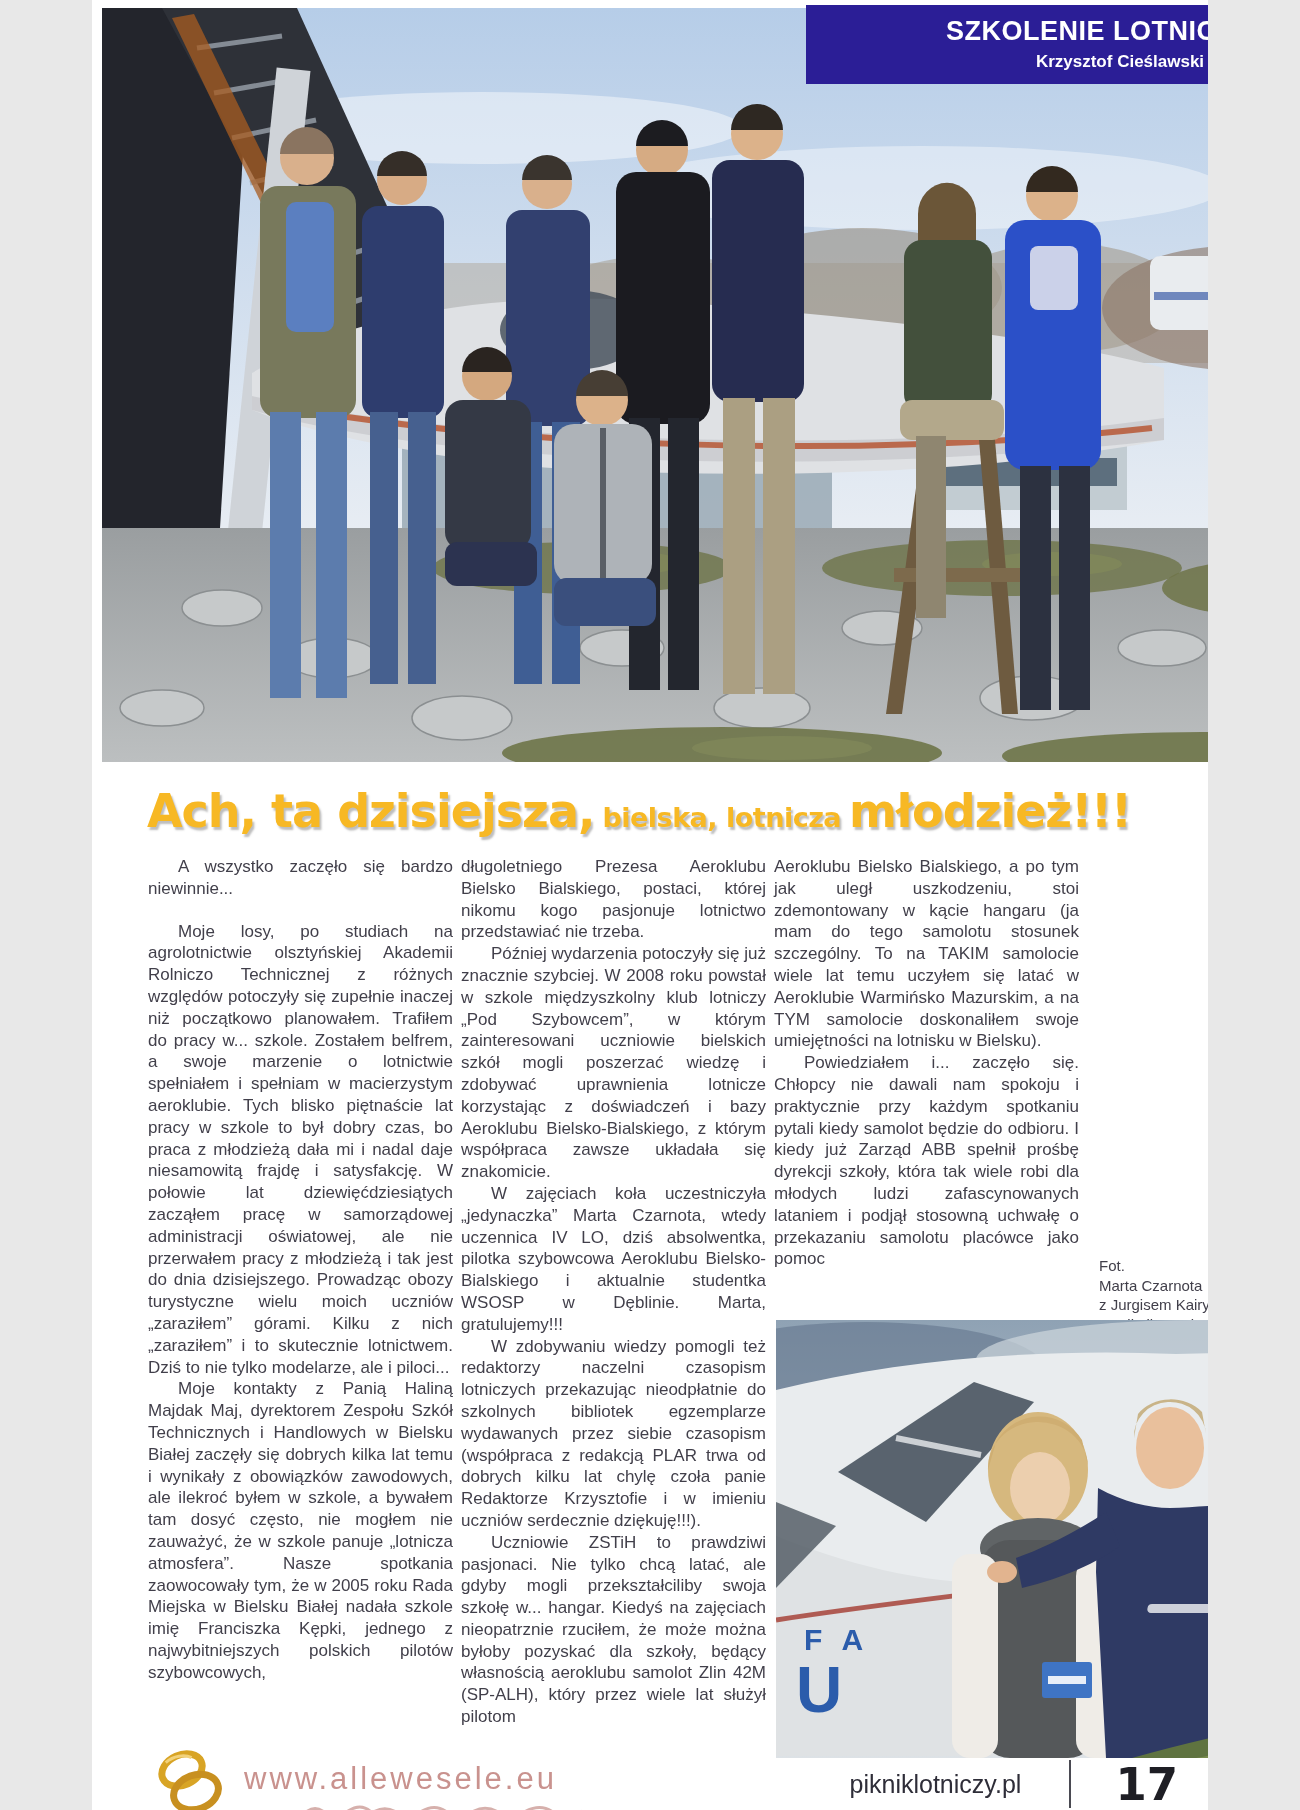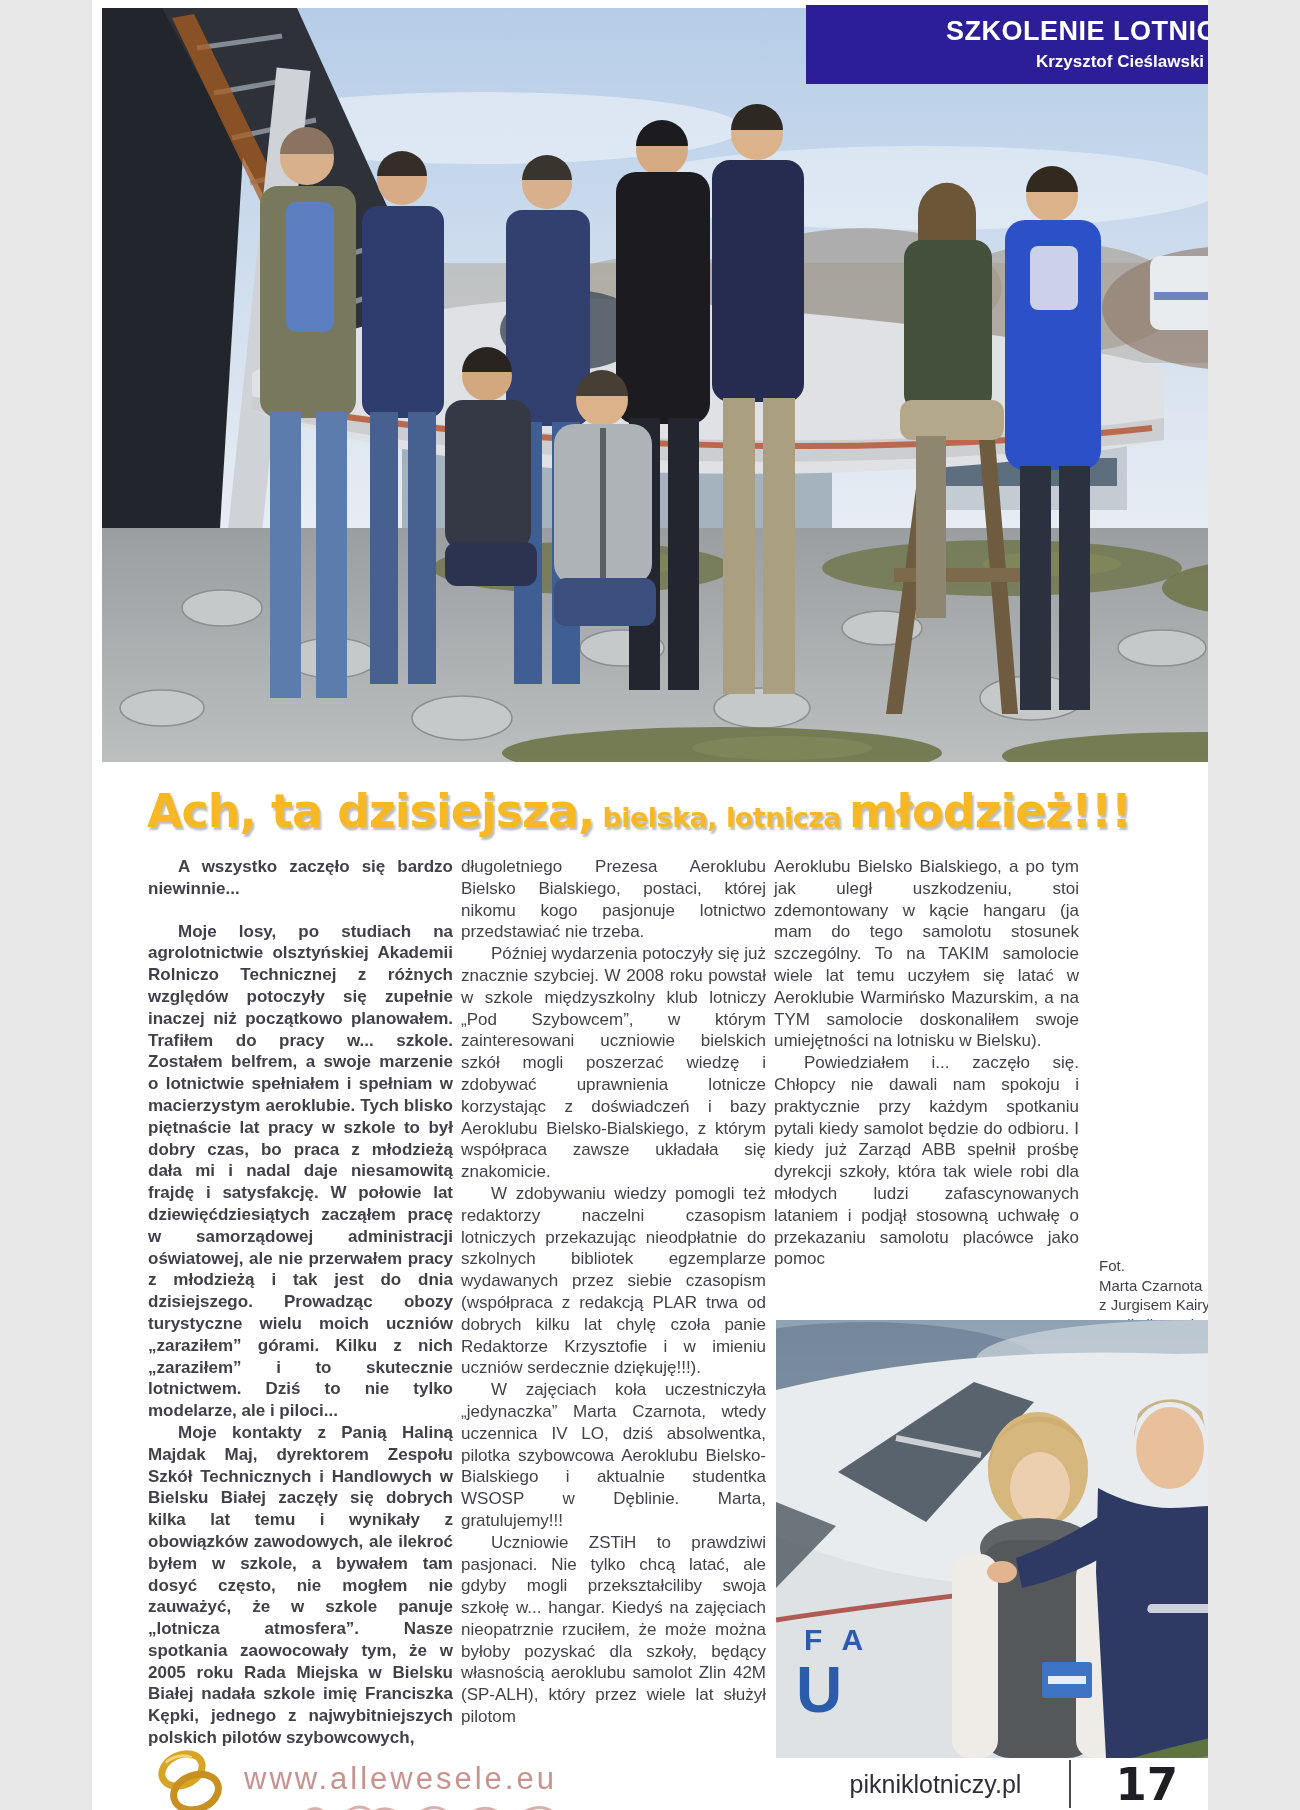--- a/index.html
+++ b/index.html
@@ -28,21 +28,21 @@
   .headline .big{font-size:46px;letter-spacing:-1px;}
   .headline .small{font-size:27px;letter-spacing:-0.5px;}
   
   .col{
     position:absolute;top:856px;width:305px;color:#413f4a;
     font-size:17px;line-height:21.8px;text-align:justify;
   }
   .col p{margin:0;text-indent:30px;}
   .col p.no-indent{text-indent:0;}
   .col p.gap-after{margin-bottom:21px;}
-  .col1{left:56px;font-weight:bold;}
+  .col1{left:56px;}
   .col2{left:369px;}
   .col3{left:682px;}
   
   .photo-caption{
     position:absolute;left:1007px;top:1256px;width:265px;
     color:#413f4a;font-size:15px;line-height:19.5px;
   }
   
   .bottom-photo{position:absolute;left:684px;top:1320px;width:586px;height:438px;overflow:hidden;}
   
@@ -243,22 +243,22 @@
 
   <div class="col col1">
     <p class="gap-after">A wszystko zaczęło się bardzo niewinnie...</p>
     <p>Moje losy, po studiach na agrolotnictwie olsztyńskiej Akademii Rolniczo Technicznej z różnych względów potoczyły się zupełnie inaczej niż początkowo planowałem. Trafiłem do pracy w... szkole. Zostałem belfrem, a swoje marzenie o lotnictwie spełniałem i spełniam w macierzystym aeroklubie. Tych blisko piętnaście lat pracy w szkole to był dobry czas, bo praca z młodzieżą dała mi i nadal daje niesamowitą frajdę i satysfakcję. W połowie lat dziewięćdziesiątych zacząłem pracę w samorządowej administracji oświatowej, ale nie przerwałem pracy z młodzieżą i tak jest do dnia dzisiejszego. Prowadząc obozy turystyczne wielu moich uczniów „zaraziłem” górami. Kilku z nich „zaraziłem” i to skutecznie lotnictwem. Dziś to nie tylko modelarze, ale i piloci...</p>
     <p>Moje kontakty z Panią Haliną Majdak  Maj, dyrektorem Zespołu Szkół Technicznych i Handlowych w Bielsku Białej zaczęły się dobrych kilka lat temu i wynikały z obowiązków zawodowych, ale ilekroć byłem w szkole, a bywałem tam dosyć często, nie mogłem nie zauważyć, że w szkole panuje „lotnicza atmosfera”. Nasze spotkania zaowocowały tym, że w 2005 roku Rada Miejska w Bielsku  Białej nadała szkole imię Franciszka Kępki, jednego z najwybitniejszych polskich pilotów szybowcowych,</p>
   </div>
 
   <div class="col col2">
     <p class="no-indent">długoletniego Prezesa Aeroklubu Bielsko  Bialskiego, postaci, której nikomu kogo pasjonuje lotnictwo przedstawiać nie trzeba.</p>
     <p>Później wydarzenia potoczyły się już znacznie szybciej. W 2008 roku powstał w szkole międzyszkolny klub lotniczy „Pod Szybowcem”, w którym zainteresowani uczniowie bielskich szkół mogli poszerzać wiedzę i zdobywać uprawnienia lotnicze korzystając z doświadczeń i bazy Aeroklubu Bielsko-Bialskiego, z którym współpraca zawsze układała się znakomicie.</p>
+    <p>W zajęciach koła uczestniczyła „jedynaczka” Marta Czarnota, wtedy uczennica IV LO, dziś absolwentka, pilotka szybowcowa Aeroklubu Bielsko-Bialskiego i aktualnie studentka WSOSP w Dęblinie. Marta, gratulujemy!!!</p>
     <p>W zdobywaniu wiedzy pomogli też redaktorzy naczelni czasopism lotniczych przekazując nieodpłatnie do szkolnych bibliotek egzemplarze wydawanych przez siebie czasopism (współpraca z redakcją PLAR trwa od dobrych kilku lat chylę czoła panie Redaktorze Krzysztofie i w imieniu uczniów serdecznie dziękuję!!!).</p>
-    <p>W zajęciach koła uczestniczyła „jedynaczka” Marta Czarnota, wtedy uczennica IV LO, dziś absolwentka, pilotka szybowcowa Aeroklubu Bielsko-Bialskiego i aktualnie studentka WSOSP w Dęblinie. Marta, gratulujemy!!!</p>
     <p>Uczniowie ZSTiH to prawdziwi pasjonaci. Nie tylko chcą latać, ale gdyby mogli przekształciliby swoja szkołę w... hangar. Kiedyś na zajęciach nieopatrznie rzuciłem, że może można byłoby pozyskać dla szkoły, będący własnością aeroklubu samolot Zlin  42M (SP-ALH), który przez wiele lat służył pilotom</p>
   </div>
 
   <div class="col col3">
     <p class="no-indent">Aeroklubu Bielsko  Bialskiego, a po tym jak uległ uszkodzeniu, stoi zdemontowany w kącie hangaru (ja mam do tego samolotu stosunek szczególny. To na TAKIM samolocie wiele lat temu uczyłem się latać w Aeroklubie Warmińsko  Mazurskim, a na TYM samolocie doskonaliłem swoje umiejętności na lotnisku w Bielsku).</p>
     <p>Powiedziałem i... zaczęło się. Chłopcy nie dawali nam spokoju i praktycznie przy każdym spotkaniu pytali kiedy samolot będzie do odbioru. I kiedy już Zarząd ABB spełnił prośbę dyrekcji szkoły, która tak wiele robi dla młodych ludzi zafascynowanych lataniem i podjął stosowną uchwałę o przekazaniu samolotu placówce jako pomoc</p>
   </div>
 
   <div class="photo-caption">
     <div>Fot.</div>

